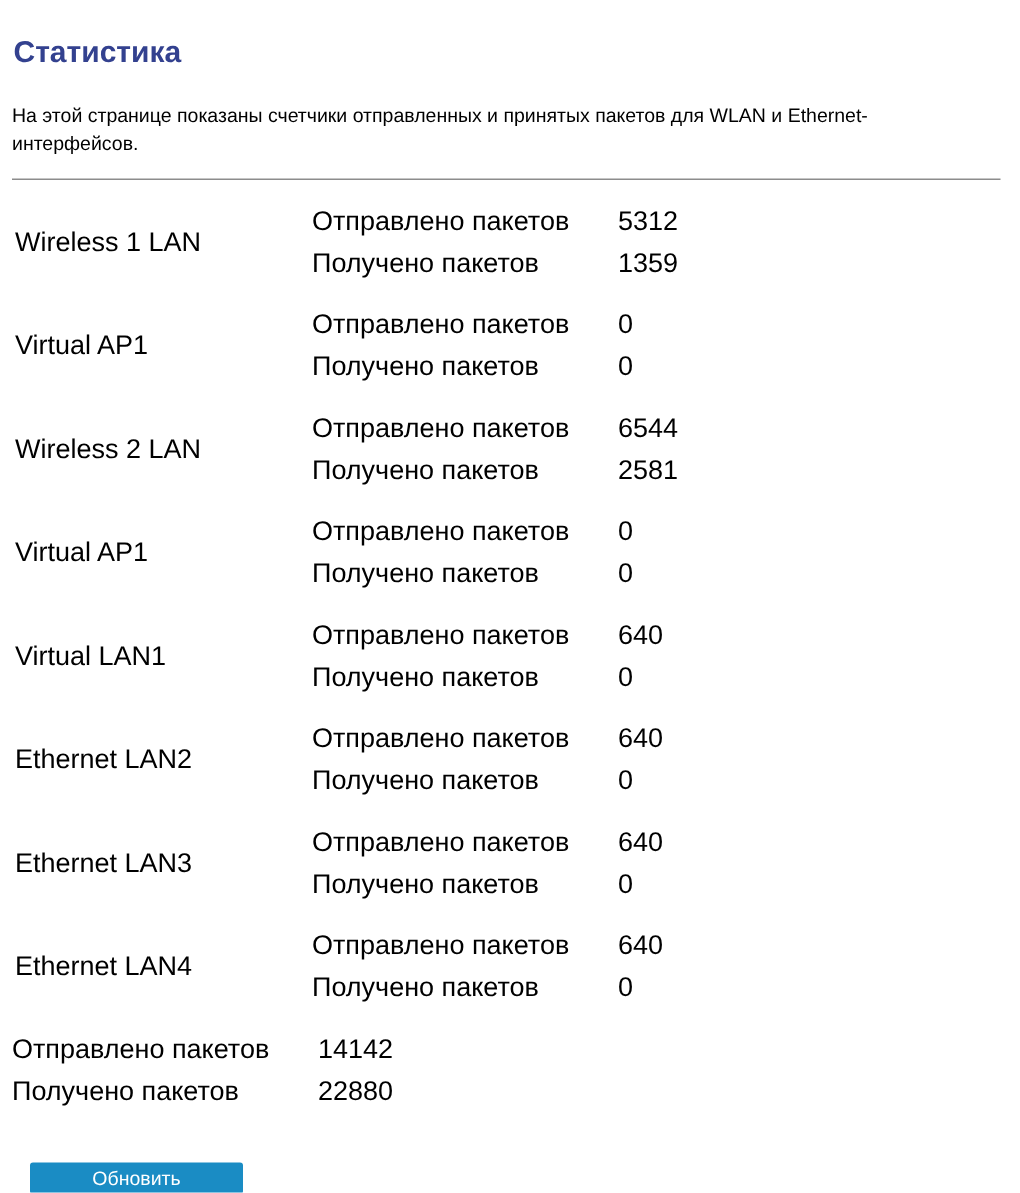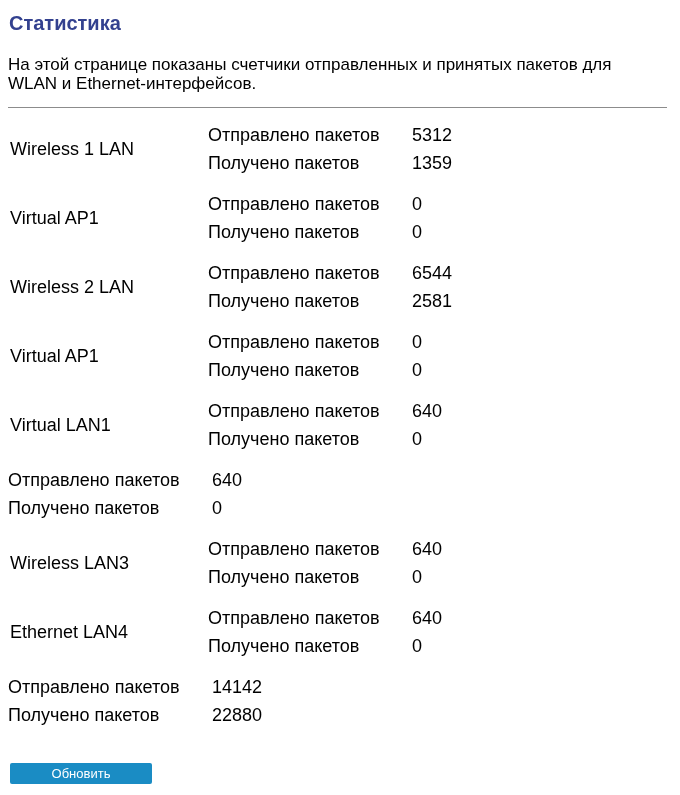--- a/index.html
+++ b/index.html
@@ -16,33 +16,33 @@
     background: #ffffff;
   }
   body {
     width: 680px;
     height: 795px;
     font-family: "Liberation Sans", "DejaVu Sans", sans-serif;
     color: var(--text);
     overflow: hidden;
   }
   .container {
-    padding: 12px 8px 0 8px;
+    padding: 24px 8px 0 8px;
   }
   .page-title {
     font-size: 20px;
     font-weight: bold;
     color: var(--title);
     margin: 0;
     padding-left: 1px;
     line-height: 23px;
   }
   .page-description {
     margin: 20px 0 0 0;
-    font-size: 17px;
+    font-size: 13px;
     line-height: 19px;
     max-width: 648px;
   }
   .divider {
     border: none;
     border-top: 1px solid var(--divider);
     margin: 14px 0 0 0;
     width: 659px;
   }
   .stats {
@@ -74,21 +74,21 @@
   .val {
     white-space: nowrap;
   }
   .button-bar {
     margin-top: 34px;
   }
   .refresh-btn {
     display: block;
     width: 142px;
     height: 21px;
-    margin-left: 2px;
+    margin-left: 12px;
     background: var(--button);
     color: var(--button_text);
     border: none;
     border-radius: 2px;
     font-family: "Liberation Sans", "DejaVu Sans", sans-serif;
     font-size: 13px;
     line-height: 19px;
     text-align: center;
     cursor: pointer;
     padding: 0;
@@ -171,34 +171,35 @@
           <span class="val">640</span>
         </div>
         <div class="row">
           <span class="lbl">Получено пакетов</span>
           <span class="val">0</span>
         </div>
       </div>
     </div>
 
     <div class="group">
-      <div class="rows">
-        <div class="row">
-          <span class="lbl">Отправлено пакетов</span>
-          <span class="val">640</span>
-        </div>
-        <div class="row">
-          <span class="lbl">Получено пакетов</span>
-          <span class="val">0</span>
-        </div>
-      </div>
-    </div>
-
-    <div class="group">
-      <div class="if-name">Wireless LAN3</div>
+      <div class="if-name">Ethernet LAN2</div>
+      <div class="rows">
+        <div class="row">
+          <span class="lbl">Отправлено пакетов</span>
+          <span class="val">640</span>
+        </div>
+        <div class="row">
+          <span class="lbl">Получено пакетов</span>
+          <span class="val">0</span>
+        </div>
+      </div>
+    </div>
+
+    <div class="group">
+      <div class="if-name">Ethernet LAN3</div>
       <div class="rows">
         <div class="row">
           <span class="lbl">Отправлено пакетов</span>
           <span class="val">640</span>
         </div>
         <div class="row">
           <span class="lbl">Получено пакетов</span>
           <span class="val">0</span>
         </div>
       </div>

